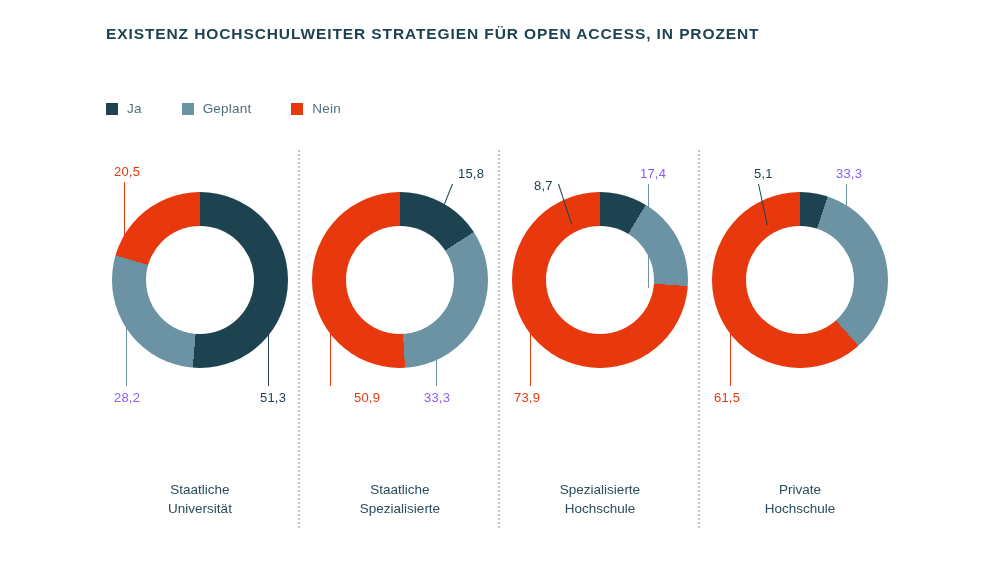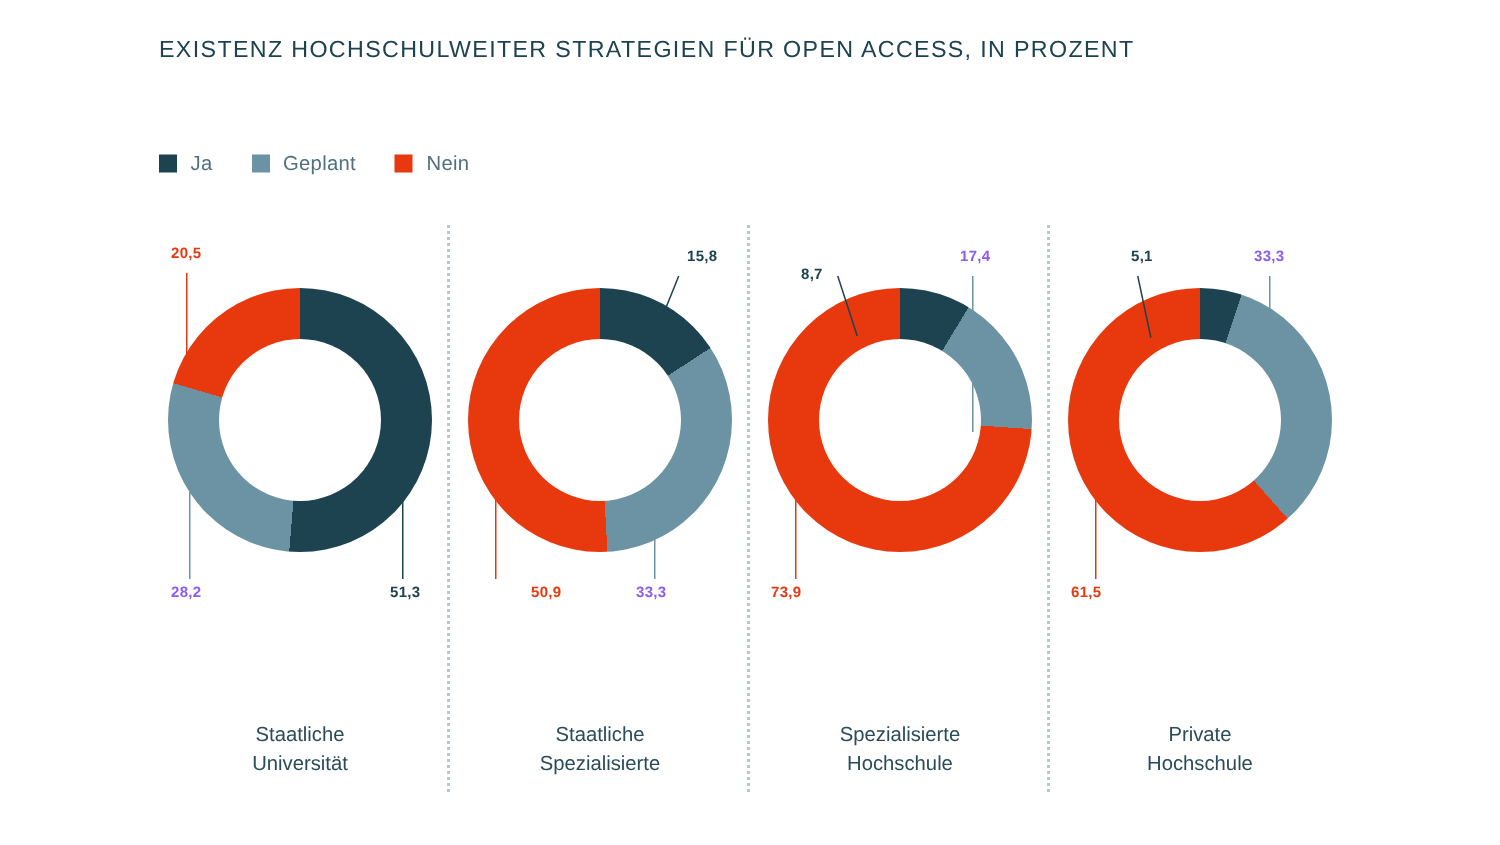--- a/index.html
+++ b/index.html
@@ -8,32 +8,32 @@
     background:#ffffff;
     font-family:"Liberation Sans", sans-serif;
     color:#1d3b47;
     overflow:hidden;
     position:relative;
   }
   .title{
     position:absolute;
     left:106px; top:25px;
     font-size:15.5px;
-    font-weight:normal;
+    font-weight:bold;
     letter-spacing:0.9px;
     color:#1d4250;
     text-transform:uppercase;
     white-space:nowrap;
   }
   .legend{
     position:absolute;
     left:106px; top:101px;
     display:flex;
     align-items:center;
-    gap:26px;
+    gap:40px;
   }
   .legend-item{display:flex;align-items:center;gap:9px;}
   .legend-swatch{width:12px;height:12px;display:block;}
   .legend-label{font-size:13.5px;color:#50707d;letter-spacing:.2px;}
   .panels{
     position:absolute;
     left:0; top:150px;
     width:1000px;height:390px;
     display:flex;
   }
@@ -73,22 +73,22 @@
     position:absolute;
     left:0; right:0;
     top:330px;
     text-align:center;
     font-size:13.5px;
     line-height:19px;
     color:#2a4c58;
   }
   .val{
     position:absolute;
-    font-size:10px;
-    font-weight:bold;
+    font-size:13px;
+    font-weight:normal;
     white-space:nowrap;
     letter-spacing:.2px;
   }
   .val.ja{color:#1d4250;}
   .val.geplant{color:#8b5cf6;}
   .val.nein{color:#e8380d;}
   .leader{
     position:absolute;
     background:transparent;
   }

